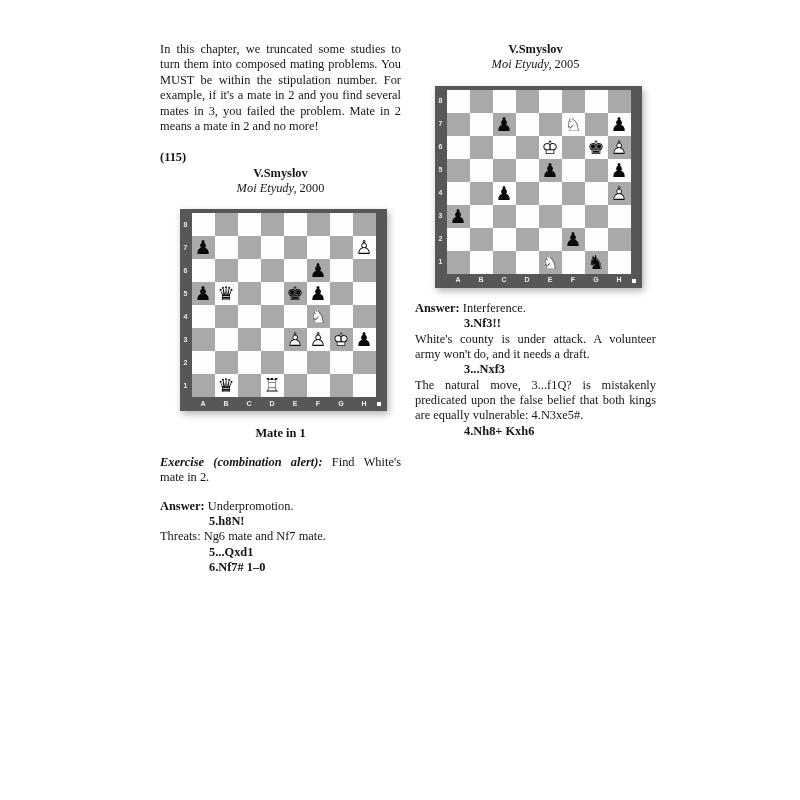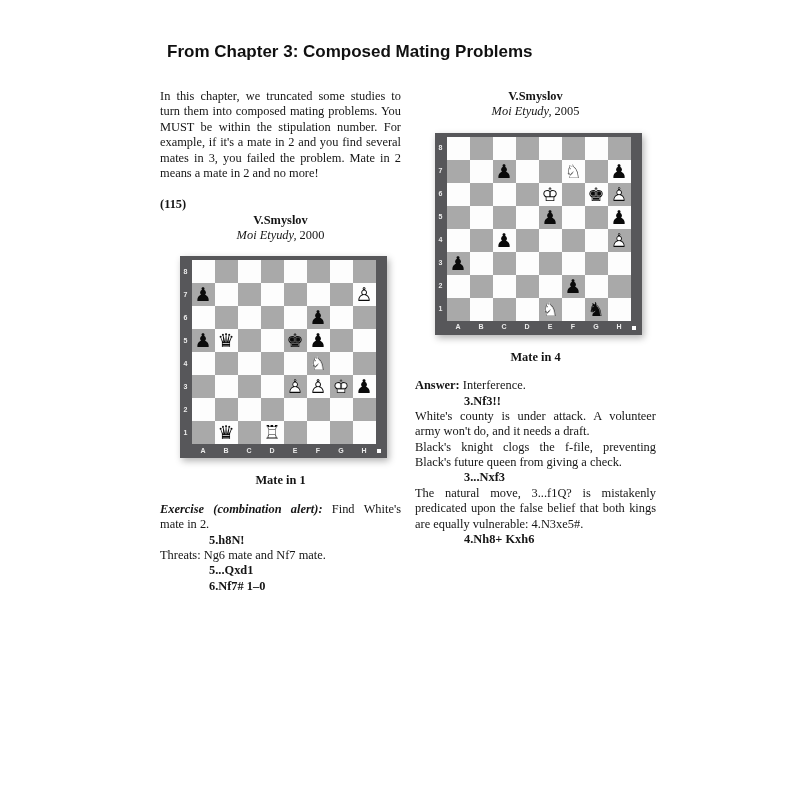--- a/index.html
+++ b/index.html
@@ -36,21 +36,20 @@
   .pw{position:relative;display:inline-block;font-family:"DejaVu Sans",sans-serif;font-size:19px;line-height:1;}
   .pw .f{position:absolute;left:0;top:0;color:#ffffff;}
   .pw .o{position:relative;color:#0a0a0a;}
 </style>
 </head>
 <body>
 
 <div class="page">
   <div class="content">
 
-    <h1 class="title">From Chapter 3: Composed Mating Problems</h1>
 
     <div class="cols">
 
       <div class="col">
         <p>In this chapter, we truncated some studies to turn them into composed mating problems. You MUST be within the stipulation number. For example, if it's a mate in 2 and you find several mates in 3, you failed the problem. Mate in 2 means a mate in 2 and no more!</p>
 
         <p class="num">(115)</p>
         <p class="author">V.Smyslov</p>
         <p class="source"><span class="it">Moi Etyudy,</span><span> 2000</span></p>
 
@@ -174,20 +173,21 @@
                 <div class="flab">G</div>
                 <div class="flab">H</div>
                 <div class="bdot"></div>
               </div></div>
         </div>
 
         <p class="stip">Mate in 1</p>
 
         <p class="mt"><span class="bi">Exercise (combination alert):</span><span> Find White's mate in 2.</span></p>
 
+        <p class="mt"><span class="b">Answer:</span><span> Underpromotion.</span></p>
 
         <p class="move">5.h8N!</p>
         <p>Threats: Ng6 mate and Nf7 mate.</p>
         <p class="move">5...Qxd1</p>
         <p class="move">6.Nf7# 1–0</p>
       </div>
 
       <div class="col">
         <p class="author">V.Smyslov</p>
         <p class="source"><span class="it">Moi Etyudy,</span><span> 2005</span></p>
@@ -308,28 +308,26 @@
                 <div class="flab">C</div>
                 <div class="flab">D</div>
                 <div class="flab">E</div>
                 <div class="flab">F</div>
                 <div class="flab">G</div>
                 <div class="flab">H</div>
                 <div class="bdot"></div>
               </div></div>
         </div>
 
-        <p class="stip">Mate in 4</p>
 
 
         <p class="mt"><span class="b">Answer:</span><span> Interference.</span></p>
 
         <p class="move">3.Nf3!!</p>
         <p>White's county is under attack. A volunteer army won't do, and it needs a draft.</p>
-        <p>Black's knight clogs the f-file, preventing Black's future queen from giving a check.</p>
         <p class="move">3...Nxf3</p>
         <p>The natural move, 3...f1Q? is mistakenly predicated upon the false belief that both kings are equally vulnerable: 4.N3xe5#.</p>
         <p class="move">4.Nh8+ Kxh6</p>
       </div>
 
     </div>
   </div>
 </div>
 
 </body></html>

